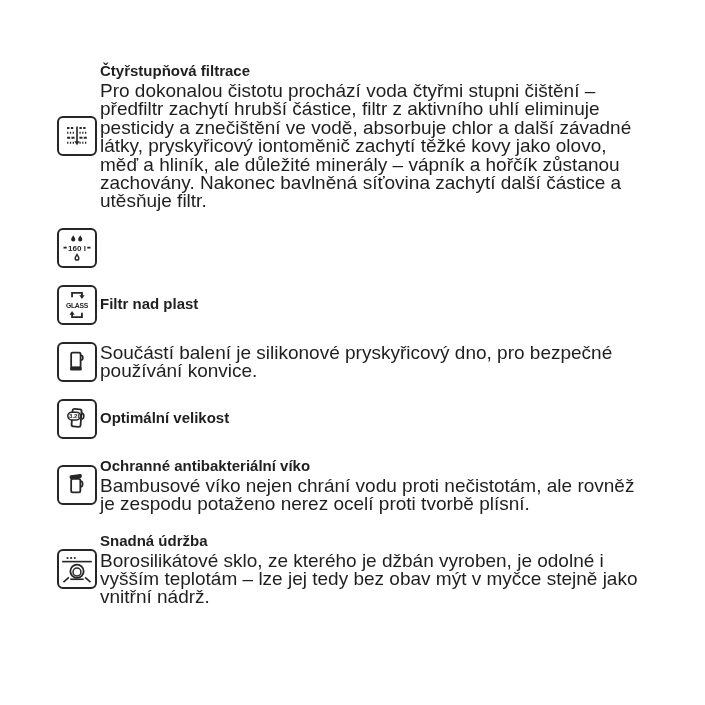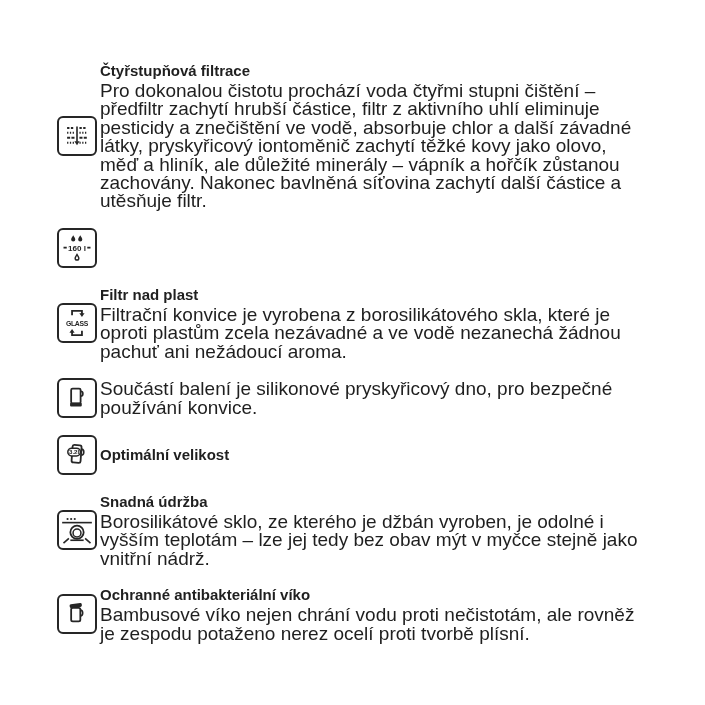--- a/index.html
+++ b/index.html
@@ -104,21 +104,20 @@
         <svg viewBox="0 0 40 40">
           <path class="stroke" stroke-width="2" d="M14.5 11.5v-5h11v3.5"></path>
           <polygon class="fill" points="22.6,9.2 28.4,9.2 25.5,13.4"></polygon>
           <path class="stroke" stroke-width="2" d="M25.5 28.5v5h-11v-3.5"></path>
           <polygon class="fill" points="11.6,30.8 17.4,30.8 14.5,26.6"></polygon>
           <text x="20" y="23" font-size="7.6" text-anchor="middle" letter-spacing="-0.3">GLASS</text>
         </svg>
       </div>
       <div class="texts">
         <p class="feature-title">Filtr nad plast</p>
-        <p class="feature-body">Filtrační konvice je vyrobena z borosilikátového skla, které je oproti plastům zcela nezávadné a ve vodě nezanechá žádnou pachuť ani nežádoucí aroma.</p>
       </div>
     </div>
 
     <div class="feature">
       <div class="icon-box">
         <svg viewBox="0 0 40 40">
           <rect class="stroke" stroke-width="2" x="13.5" y="9.5" width="10.5" height="16.5" rx="1.6"></rect>
           <path class="stroke" stroke-width="1.8" d="M24 12.5c3.4 0 3.4 5.6 0 5.6"></path>
           <rect class="fill" x="12.3" y="25.2" width="13" height="4.2" rx="1.2"></rect>
         </svg>
@@ -138,45 +137,45 @@
         </svg>
       </div>
       <div class="texts">
         <p class="feature-title">Optimální velikost</p>
       </div>
     </div>
 
     <div class="feature">
       <div class="icon-box">
         <svg viewBox="0 0 40 40">
+          <rect class="fill" x="11.8" y="8.4" width="13.6" height="4.4" rx="1.6" transform="rotate(-7 18.6 10.6)"></rect>
+          <rect class="stroke" stroke-width="2" x="13.5" y="13.2" width="10.2" height="15" rx="1.8"></rect>
+          <path class="stroke" stroke-width="1.8" d="M23.7 15.5c3.5 .4 3.5 6.2 0 6.6"></path>
+        </svg>
+      </div>
+      <div class="texts">
+        <p class="feature-title">Ochranné antibakteriální víko</p>
+        <p class="feature-body">Bambusové víko nejen chrání vodu proti nečistotám, ale rovněž je zespodu potaženo nerez ocelí proti tvorbě plísní.</p>
+      </div>
+    </div>
+
+    <div class="feature">
+      <div class="icon-box">
+        <svg viewBox="0 0 40 40">
           <circle class="fill" cx="9.5" cy="7.8" r="1.2"></circle>
           <circle class="fill" cx="13.5" cy="7.8" r="1.2"></circle>
           <circle class="fill" cx="17.5" cy="7.8" r="1.2"></circle>
           <line class="stroke" stroke-width="1.8" x1="3.5" y1="11.8" x2="36.5" y2="11.8"></line>
           <circle class="stroke" stroke-width="2" cx="20" cy="22.5" r="7.4"></circle>
           <circle class="stroke" stroke-width="1.7" cx="20" cy="23.3" r="4.4"></circle>
           <line class="stroke" stroke-width="1.8" x1="12.6" y1="31.4" x2="27.4" y2="31.4"></line>
           <line class="stroke" stroke-width="1.8" x1="5" y1="34.5" x2="11" y2="29.2"></line>
           <line class="stroke" stroke-width="1.8" x1="35" y1="34.5" x2="29" y2="29.2"></line>
         </svg>
       </div>
       <div class="texts">
         <p class="feature-title">Snadná údržba</p>
         <p class="feature-body">Borosilikátové sklo, ze kterého je džbán vyroben, je odolné i vyšším teplotám – lze jej tedy bez obav mýt v myčce stejně jako vnitřní nádrž.</p>
       </div>
     </div>
 
-    <div class="feature">
-      <div class="icon-box">
-        <svg viewBox="0 0 40 40">
-          <rect class="fill" x="11.8" y="8.4" width="13.6" height="4.4" rx="1.6" transform="rotate(-7 18.6 10.6)"></rect>
-          <rect class="stroke" stroke-width="2" x="13.5" y="13.2" width="10.2" height="15" rx="1.8"></rect>
-          <path class="stroke" stroke-width="1.8" d="M23.7 15.5c3.5 .4 3.5 6.2 0 6.6"></path>
-        </svg>
-      </div>
-      <div class="texts">
-        <p class="feature-title">Ochranné antibakteriální víko</p>
-        <p class="feature-body">Bambusové víko nejen chrání vodu proti nečistotám, ale rovněž je zespodu potaženo nerez ocelí proti tvorbě plísní.</p>
-      </div>
-    </div>
-
   </div>
 </div>
 
 </body></html>

